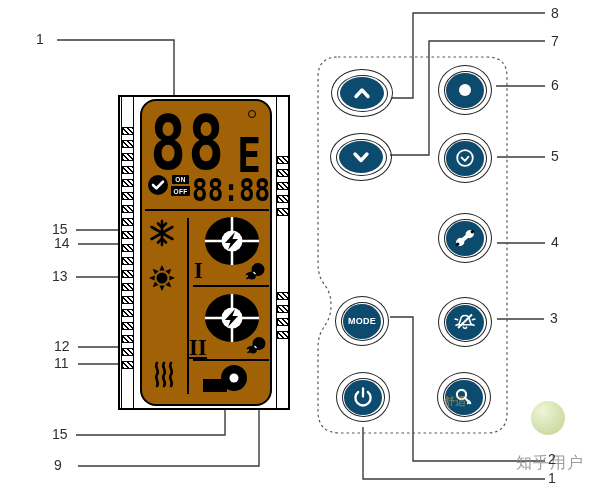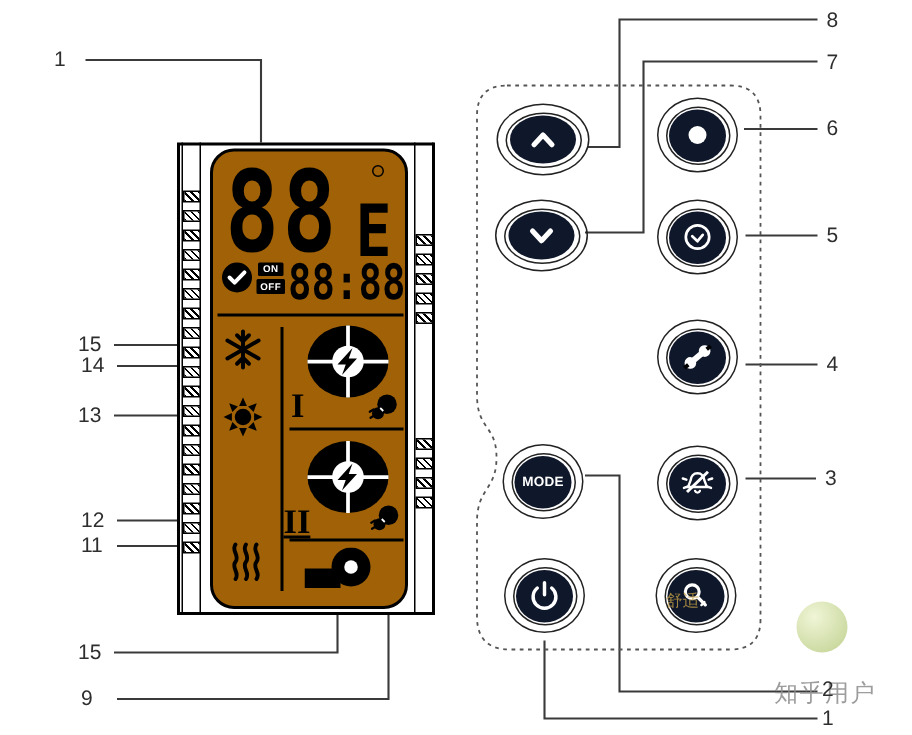--- a/index.html
+++ b/index.html
@@ -29,21 +29,21 @@
   .roman{position:absolute;font-family:"Liberation Serif",serif;font-weight:600;
          font-size:23px;color:#000;line-height:1;}
   .hr{position:absolute;background:#000;}
   .icon{position:absolute;}
   
   .btn{position:absolute;z-index:2;}
   .ring1{width:100%;height:100%;border:1.3px solid #222;border-radius:50%;
          display:flex;align-items:center;justify-content:center;}
   .ring2{width:calc(100% - 9px);height:calc(100% - 9px);border:1.2px solid #222;
          border-radius:50%;display:flex;align-items:center;justify-content:center;}
-  .disk{background:#0f172a;border-radius:50%;display:flex;align-items:center;justify-content:center;}
+  .disk{background:#0c4a6e;border-radius:50%;display:flex;align-items:center;justify-content:center;}
   .disk-wide{width:44px;height:32px;}
   .disk-round{width:38px;height:35px;}
   .mode-txt{color:#fff;font-size:9px;font-weight:bold;letter-spacing:.2px;}
   
   .wm{position:absolute;pointer-events:none;z-index:5;white-space:nowrap;line-height:1;}
   #wm-brand{left:298px;top:394px;font-size:42px;font-weight:bold;
             color:rgba(165,168,135,.38);letter-spacing:2px;}
   #wm-ball{left:531px;top:401px;width:34px;height:34px;border-radius:50%;
            background:radial-gradient(circle at 35% 30%,#eef4d2,#b9cc84);opacity:.9;}
   #wm-contact{left:368px;top:440px;font-size:13.5px;color:#bcbcbc;letter-spacing:1px;}

